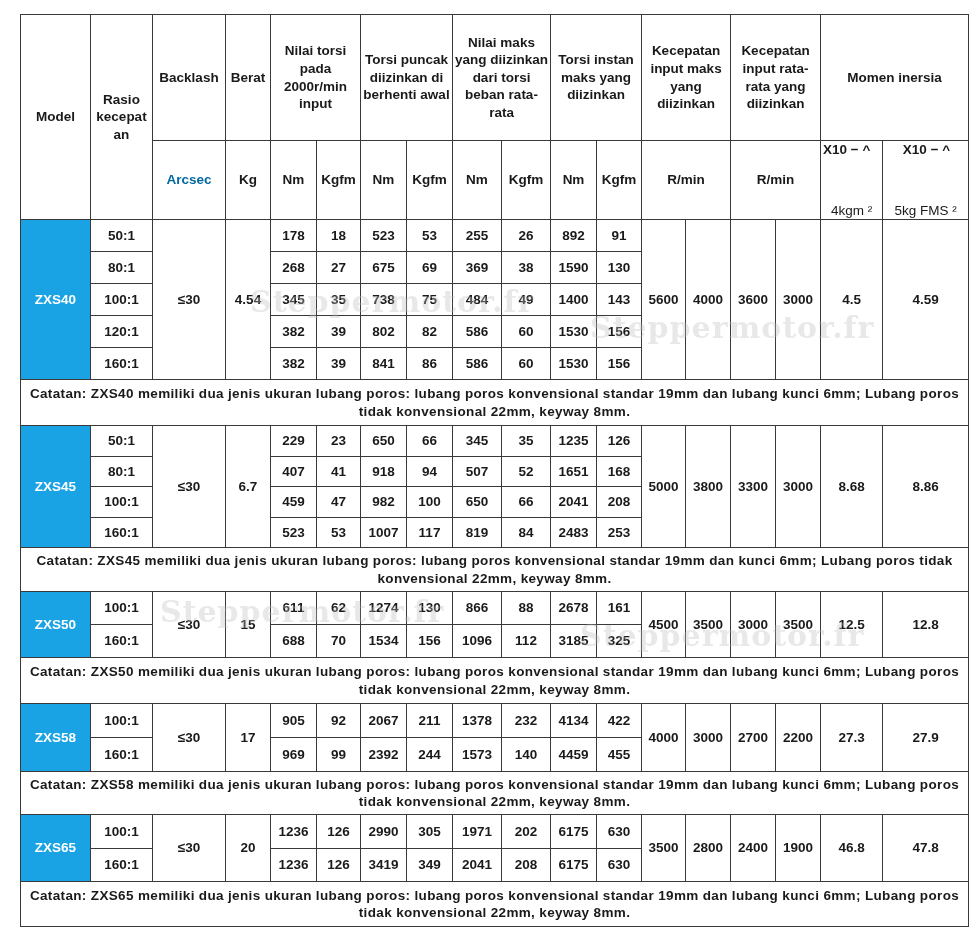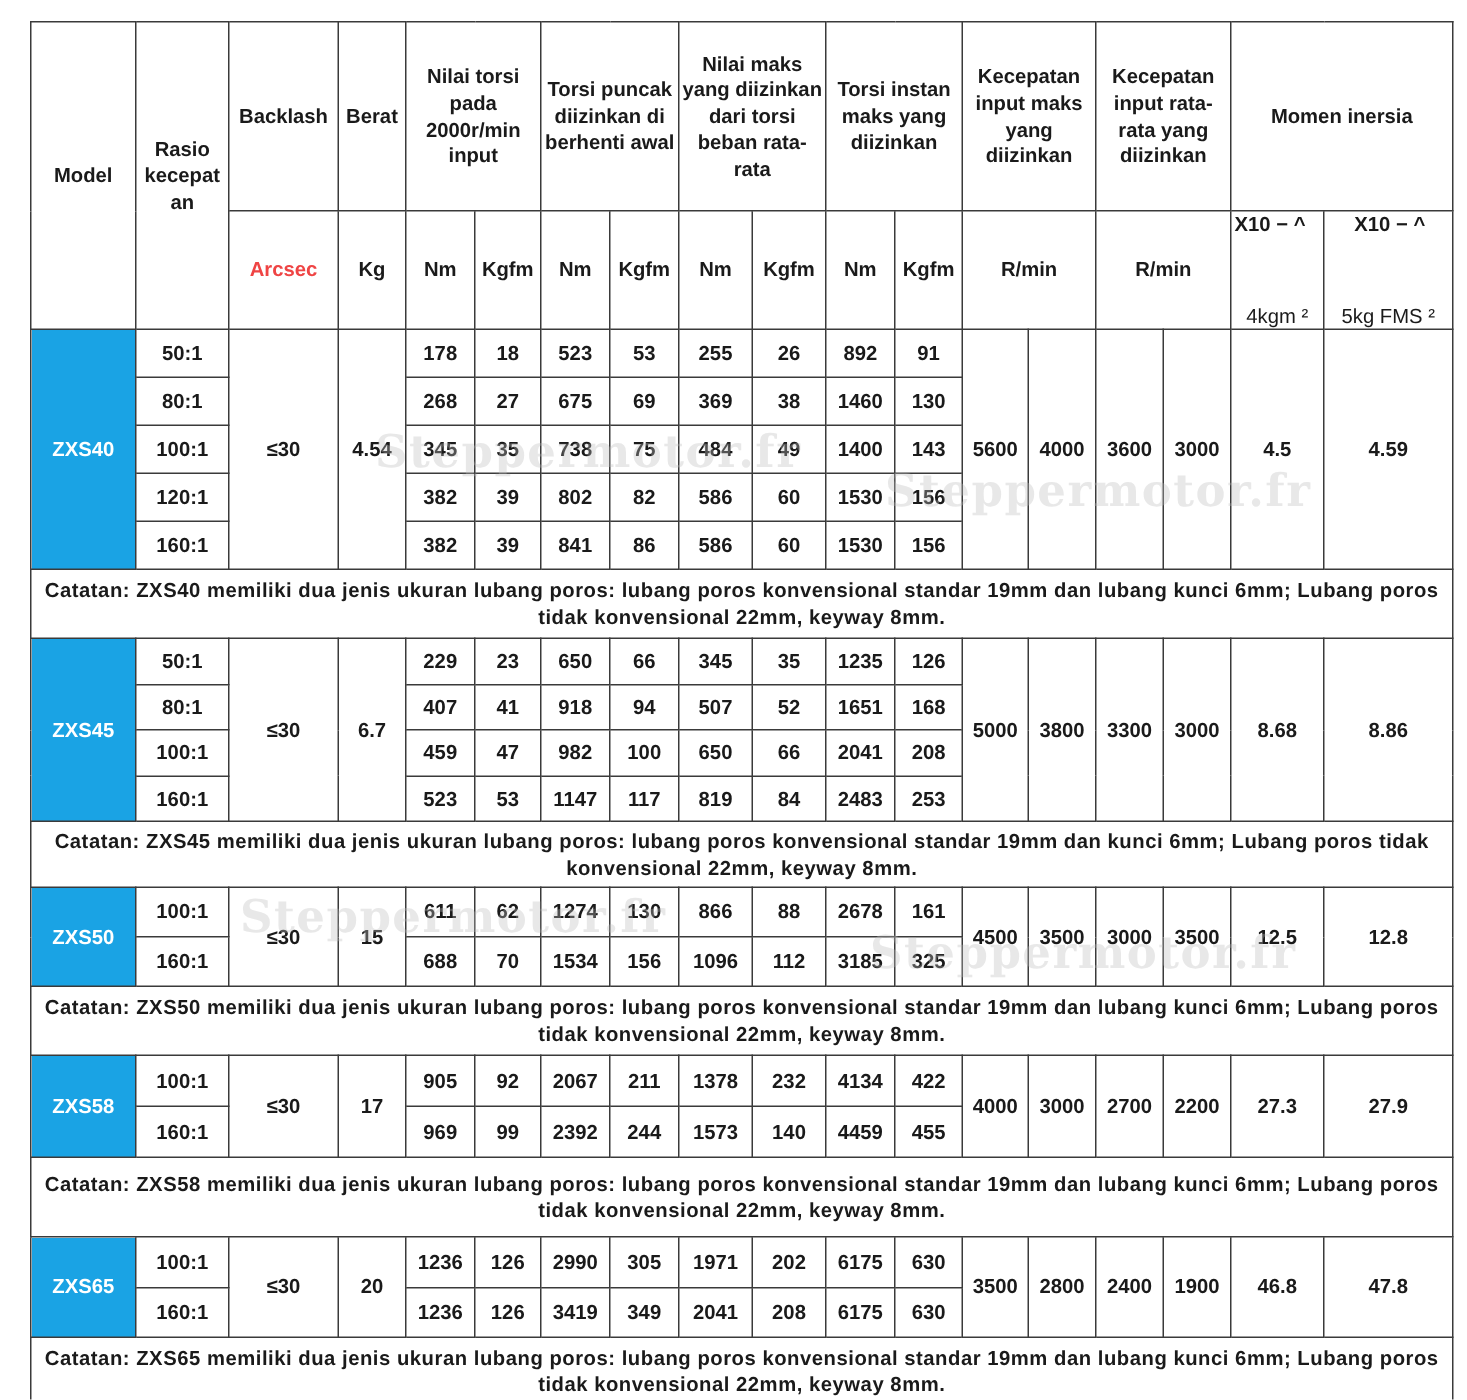--- a/index.html
+++ b/index.html
@@ -4,21 +4,21 @@
 <style>
   html, body { margin:0; padding:0; background:#ffffff; }
   body { width:978px; height:933px; position:relative; overflow:hidden;
          font-family:"Liberation Sans", sans-serif; color:#1a1a1a; }
   table.spec { position:absolute; left:20px; top:14px; border-collapse:collapse;
                table-layout:fixed; width:948px; }
   table.spec td { border:1px solid #3a3a3a; text-align:center; vertical-align:middle;
                   font-weight:bold; font-size:13.5px; padding:0; line-height:1.3; overflow:hidden; }
   td.hdr { font-size:13.5px; line-height:1.55; }
   td.unit { font-size:13.5px; }
-  td.red { color:#ef4444; }
+  td.red { color:#0369a1; }
   td.model { background:#1aa3e4; color:#ffffff; font-size:17px; }
   td.note { text-align:right; font-size:13.5px; line-height:1.6;
             padding:2px 2px !important; letter-spacing:0.35px; }
   td.inertia-unit { font-size:12.5px; line-height:1.5; }
   td.inertia-unit .top { font-weight:bold; display:block; text-align:left; padding-left:2px; }
   td.inertia-unit .bot { font-weight:normal; display:block;margin-top:43px; }
   .wm { position:absolute; color:rgba(190,190,190,0.35); font-family:"DejaVu Serif", serif;
         font-weight:bold; font-size:30px; pointer-events:none; letter-spacing:1px; }
 </style>
 </head>
@@ -102,21 +102,21 @@
         <td rowspan="5">4.59</td>
       </tr>
       <tr style="height: 32px;">
         <td>80:1</td>
         <td>268</td>
         <td>27</td>
         <td>675</td>
         <td>69</td>
         <td>369</td>
         <td>38</td>
-        <td>1460</td>
+        <td>1590</td>
         <td>130</td>
       </tr>
       <tr style="height: 32px;">
         <td>100:1</td>
         <td>345</td>
         <td>35</td>
         <td>738</td>
         <td>75</td>
         <td>484</td>
         <td>49</td>
@@ -187,21 +187,21 @@
         <td>100</td>
         <td>650</td>
         <td>66</td>
         <td>2041</td>
         <td>208</td>
       </tr>
       <tr style="height: 30.5px;">
         <td>160:1</td>
         <td>523</td>
         <td>53</td>
-        <td>1147</td>
+        <td>1007</td>
         <td>117</td>
         <td>819</td>
         <td>84</td>
         <td>2483</td>
         <td>253</td>
       </tr>
       <tr style="height: 44px;">
         <td colspan="18" class="note">Catatan: ZXS45 memiliki dua jenis ukuran lubang poros: lubang poros konvensional standar 19mm dan kunci 6mm; Lubang poros tidak konvensional 22mm, keyway 8mm.</td>
       </tr>
       <tr style="height: 33px;">
@@ -262,21 +262,21 @@
         <td>160:1</td>
         <td>969</td>
         <td>99</td>
         <td>2392</td>
         <td>244</td>
         <td>1573</td>
         <td>140</td>
         <td>4459</td>
         <td>455</td>
       </tr>
-      <tr style="height: 53px;">
+      <tr style="height: 43px;">
         <td colspan="18" class="note">Catatan: ZXS58 memiliki dua jenis ukuran lubang poros: lubang poros konvensional standar 19mm dan lubang kunci 6mm; Lubang poros tidak konvensional 22mm, keyway 8mm.</td>
       </tr>
       <tr style="height: 33.5px;">
         <td rowspan="2" class="model">ZXS65</td>
         <td>100:1</td>
         <td rowspan="2">≤30</td>
         <td rowspan="2">20</td>
         <td>1236</td>
         <td>126</td>
         <td>2990</td>

